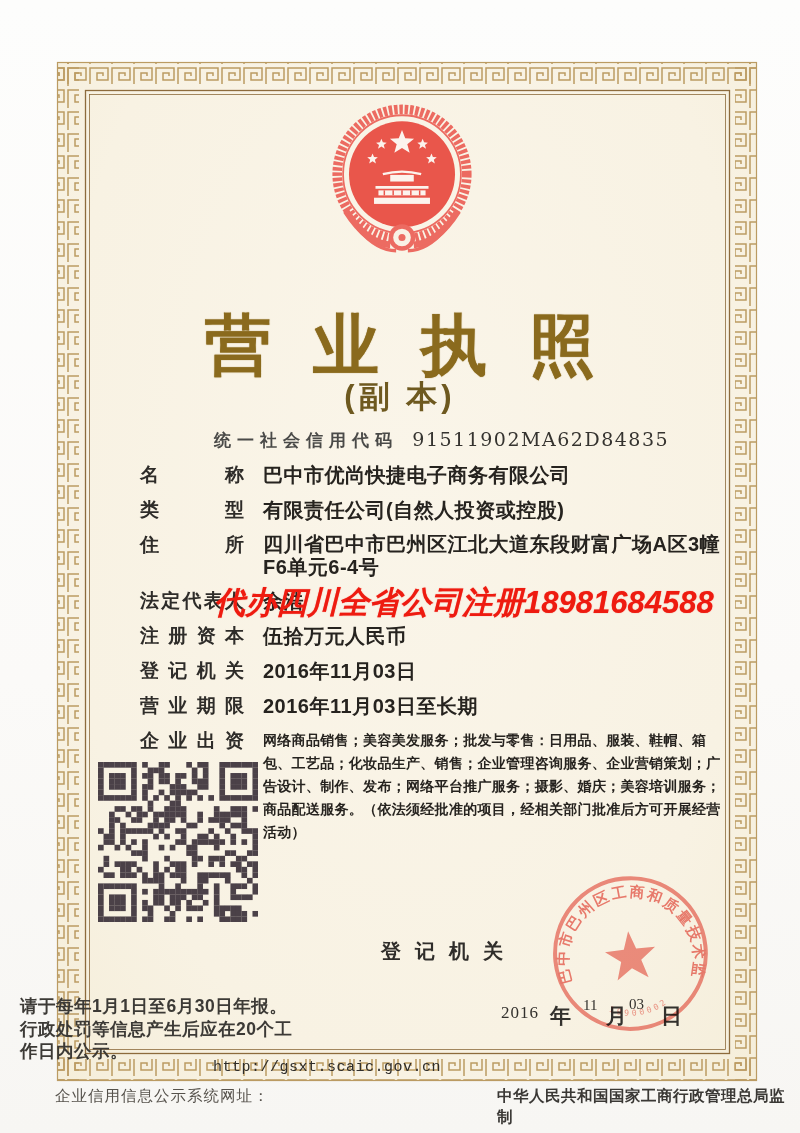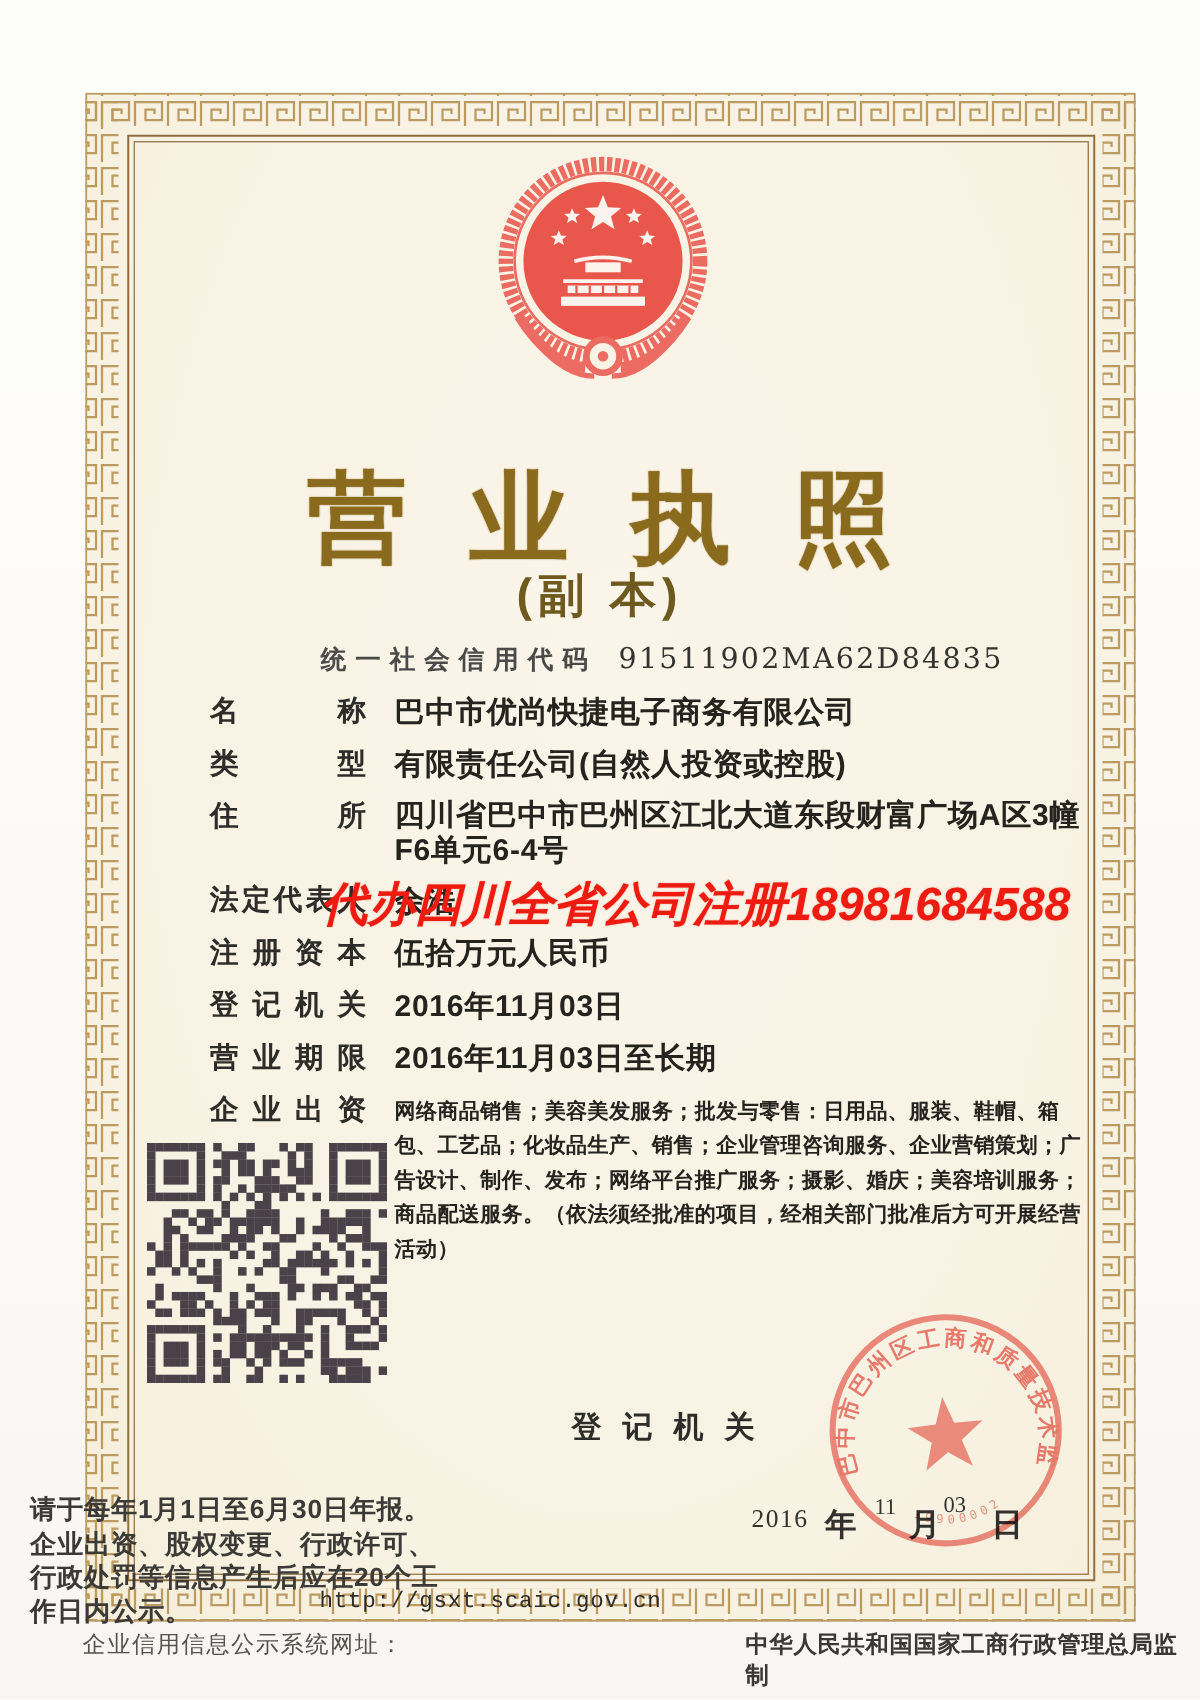--- a/index.html
+++ b/index.html
@@ -600,21 +600,20 @@
         <textPath href="#sealArc" startOffset="0" textLength="300">巴中市巴州区工商和质量技术监督管理局</textPath>
       </text>
       <text font-size="8" fill="#ef8d85" letter-spacing="3" font-family="DejaVu Sans Mono, monospace">
         <textPath href="#sealNumArc" startOffset="8">1990000227</textPath>
       </text>
     </svg>
   </div>
 
   <div class="notice">
     <div>请于每年1月1日至6月30日年报。</div>
-    <div>企业出资、股权变更、行政许可、</div>
     <div>行政处罚等信息产生后应在20个工</div>
     <div>作日内公示。</div>
   </div>
 
   <div class="publicity-label">企业信用信息公示系统网址：</div>
   <div class="publicity-url">http://gsxt.scaic.gov.cn</div>
   <div class="issuer">中华人民共和国国家工商行政管理总局监制</div>
 
 </div>
 

